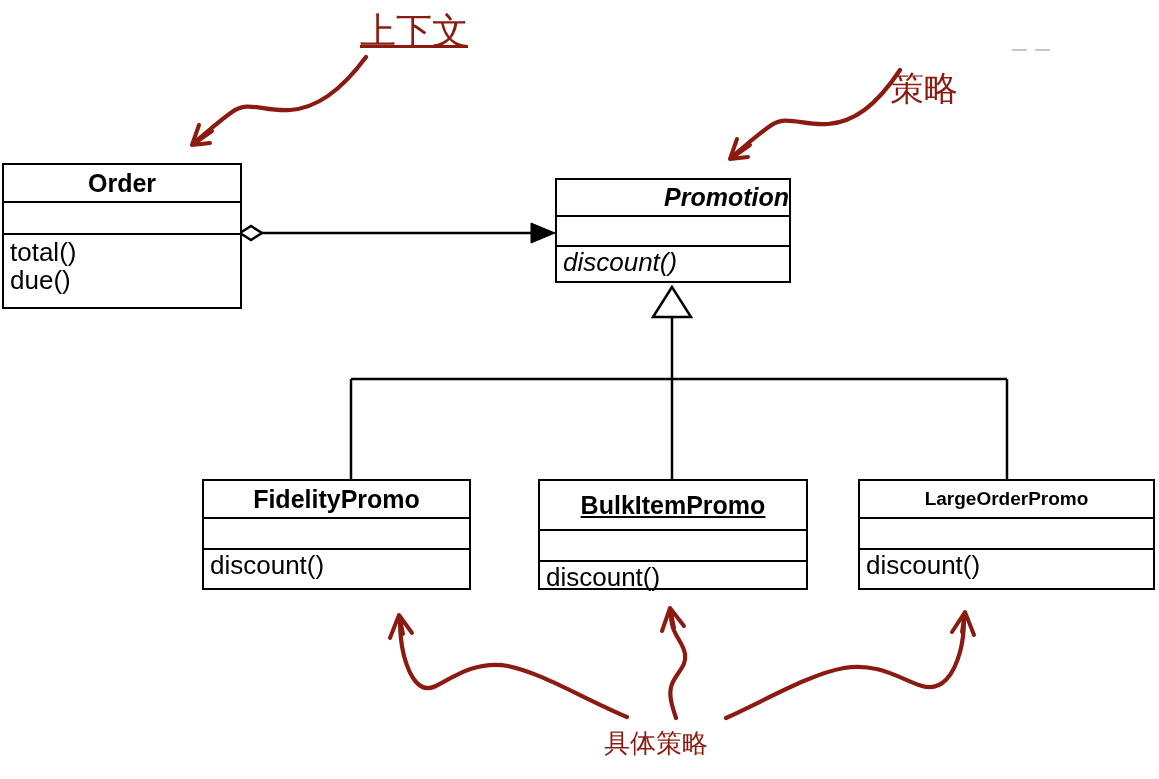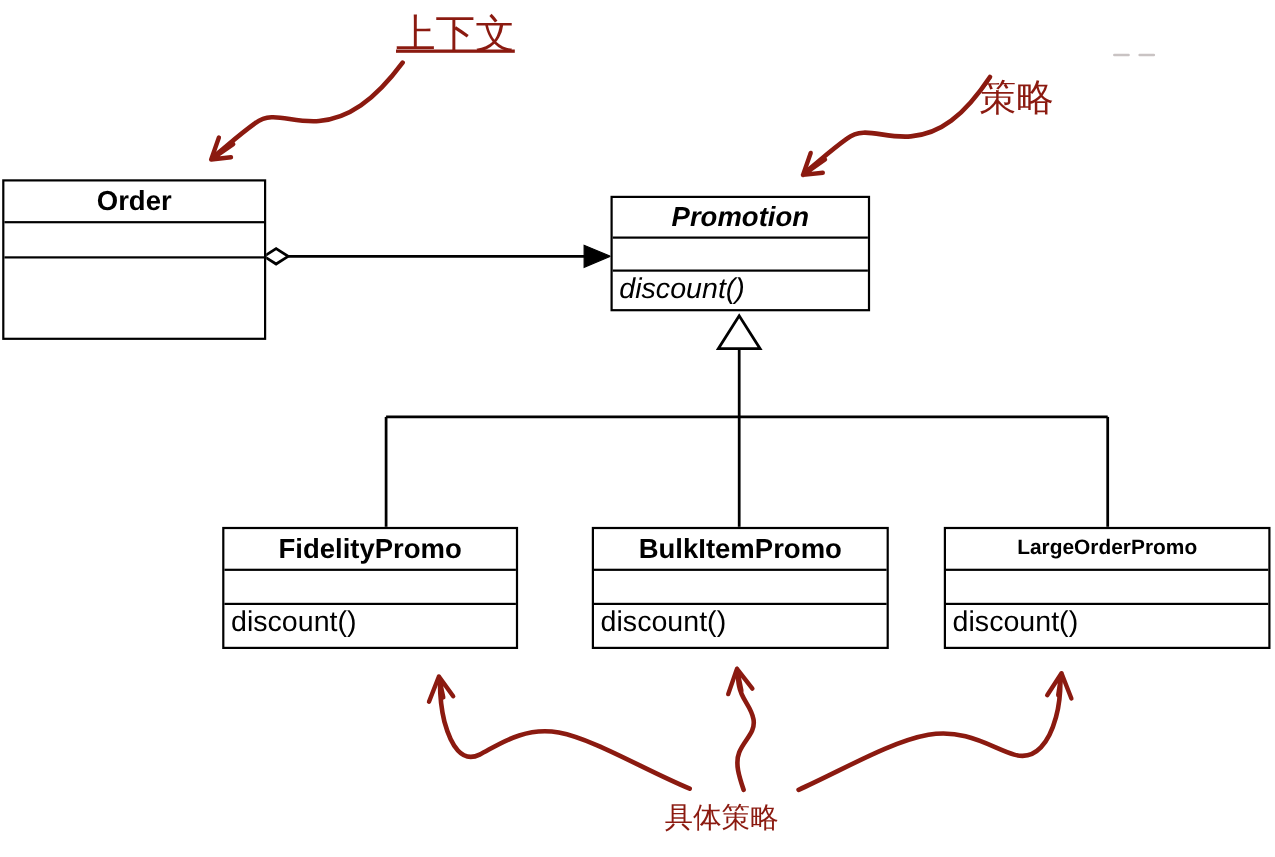--- a/index.html
+++ b/index.html
@@ -49,20 +49,21 @@
     box-sizing: border-box;
     padding-left: 6px;
     color: #000000;
   }
   .uml-op {
     line-height: 1.0;
     white-space: nowrap;
   }
   .abstract-name {
     font-style: italic;
+    justify-content: flex-end;
   }
   .abstract-op {
     font-style: italic;
   }
   .annotation-label {
     position: absolute;
     font-weight: normal;
     white-space: nowrap;
   }
 </style>
@@ -124,20 +125,24 @@
       <path d="M 726,718 C 766,700 810,674 844,668 C 878,662 902,680 922,686 C 942,692 954,674 960,652 C 963,641 964,628 964,619" fill="none" stroke="#8B1A10" stroke-width="4.2" stroke-linecap="round" stroke-linejoin="round"></path>
       <path d="M 965,612 L 952,632 M 965,612 L 974,635 M 965,612 L 962,632" fill="none" stroke="#8B1A10" stroke-width="4.0" stroke-linecap="round"></path>
     </g>
   </svg>
 
   <div class="uml-class" style="left:2px; top:163px; width:240px; height:146px;">
     <div class="uml-name-row" style="height:38px; font-size:25px;">
       <span>Order</span>
     </div>
     <div class="uml-attr-row" style="height:32px;"></div>
+    <div class="uml-ops-row" style="height:72px; padding-top:4px;">
+      <div class="uml-op" style="font-size:26px; margin-bottom:2px;">total()</div>
+      <div class="uml-op" style="font-size:26px;">due()</div>
+    </div>
   </div>
 
   <div class="uml-class" style="left:555px; top:178px; width:236px; height:105px;">
     <div class="uml-name-row abstract-name" style="height:37px; font-size:25px;">
       <span>Promotion</span>
     </div>
     <div class="uml-attr-row" style="height:30px;"></div>
     <div class="uml-ops-row" style="height:38px; padding-top:2px;">
       <div class="uml-op abstract-op" style="font-size:26px;">discount()</div>
     </div>
@@ -147,21 +152,21 @@
     <div class="uml-name-row" style="height:38px; font-size:25px;">
       <span>FidelityPromo</span>
     </div>
     <div class="uml-attr-row" style="height:31px;"></div>
     <div class="uml-ops-row" style="height:38px; padding-top:2px;">
       <div class="uml-op" style="font-size:26px;">discount()</div>
     </div>
   </div>
 
   <div class="uml-class" style="left:538px; top:479px; width:270px; height:111px;">
-    <div class="uml-name-row" style="height:38px; font-size:25px;">
+    <div class="uml-name-row" style="height:50px; font-size:25px;text-decoration:underline;">
       <span>BulkItemPromo</span>
     </div>
     <div class="uml-attr-row" style="height:31px;"></div>
     <div class="uml-ops-row" style="height:38px; padding-top:2px;">
       <div class="uml-op" style="font-size:26px;">discount()</div>
     </div>
   </div>
 
   <div class="uml-class" style="left:858px; top:479px; width:297px; height:111px;">
     <div class="uml-name-row" style="height:38px; font-size:19px;">

